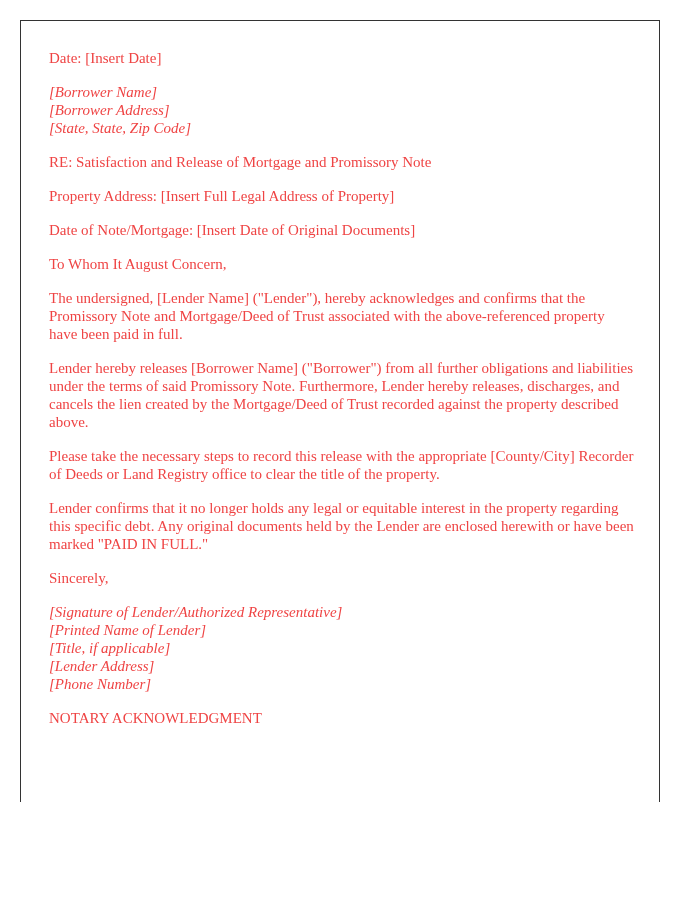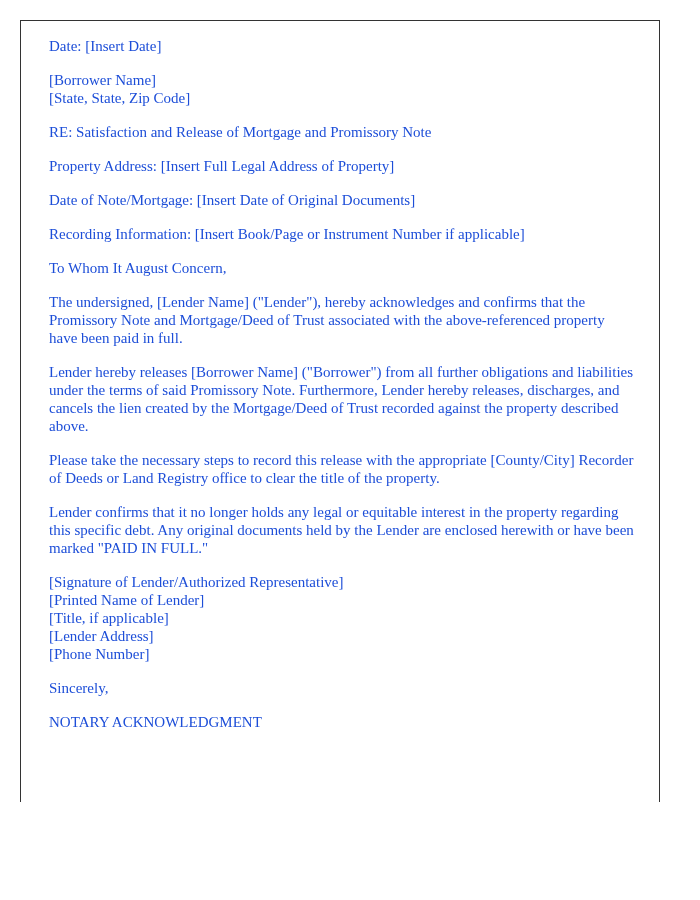--- a/index.html
+++ b/index.html
@@ -8,61 +8,61 @@
     position: absolute;
     left: 20px; top: 20px;
     width: 640px; height: 782px;
     border: 1px solid #333333;
     border-bottom: none;
     box-sizing: border-box;
     overflow: hidden;
   }
   .content {
     position: absolute;
-    left: 28px; top: 16px;
+    left: 28px; top: 28px;
     width: 585px;
     font-family: "Liberation Serif", "DejaVu Serif", serif;
     font-size: 15px;
     line-height: 18px;
-    color: #1d4ed8;
+    color: #ef4444;
   }
   .content p { margin: 0 0 16px 0; }
   .content .bold { font-weight: normal; }
-  .line { display: block; }
+  .line { display: block; font-style: italic; }
 </style>
 </head>
 <body>
 
 <div class="page">
   <div class="content">
     <p>Date: [Insert Date]</p>
 
     <p>
       <span class="line">[Borrower Name]</span>
+      <span class="line">[Borrower Address]</span>
       <span class="line">[State, State, Zip Code]</span>
     </p>
 
     <p class="bold">RE: Satisfaction and Release of Mortgage and Promissory Note</p>
 
     <p>Property Address: [Insert Full Legal Address of Property]</p>
     <p>Date of Note/Mortgage: [Insert Date of Original Documents]</p>
-    <p>Recording Information: [Insert Book/Page or Instrument Number if applicable]</p>
 
     <p>To Whom It August Concern,</p>
 
     <p>The undersigned, [Lender Name] ("Lender"), hereby acknowledges and confirms that the Promissory Note and Mortgage/Deed of Trust associated with the above-referenced property have been paid in full.</p>
     <p>Lender hereby releases [Borrower Name] ("Borrower") from all further obligations and liabilities under the terms of said Promissory Note. Furthermore, Lender hereby releases, discharges, and cancels the lien created by the Mortgage/Deed of Trust recorded against the property described above.</p>
     <p>Please take the necessary steps to record this release with the appropriate [County/City] Recorder of Deeds or Land Registry office to clear the title of the property.</p>
     <p>Lender confirms that it no longer holds any legal or equitable interest in the property regarding this specific debt. Any original documents held by the Lender are enclosed herewith or have been marked "PAID IN FULL."</p>
+
+    <p>Sincerely,</p>
 
     <p>
       <span class="line">[Signature of Lender/Authorized Representative]</span>
       <span class="line">[Printed Name of Lender]</span>
       <span class="line">[Title, if applicable]</span>
       <span class="line">[Lender Address]</span>
       <span class="line">[Phone Number]</span>
     </p>
 
-    <p>Sincerely,</p>
-
     <p class="bold">NOTARY ACKNOWLEDGMENT</p>
   </div>
 </div>
 
 </body></html>

